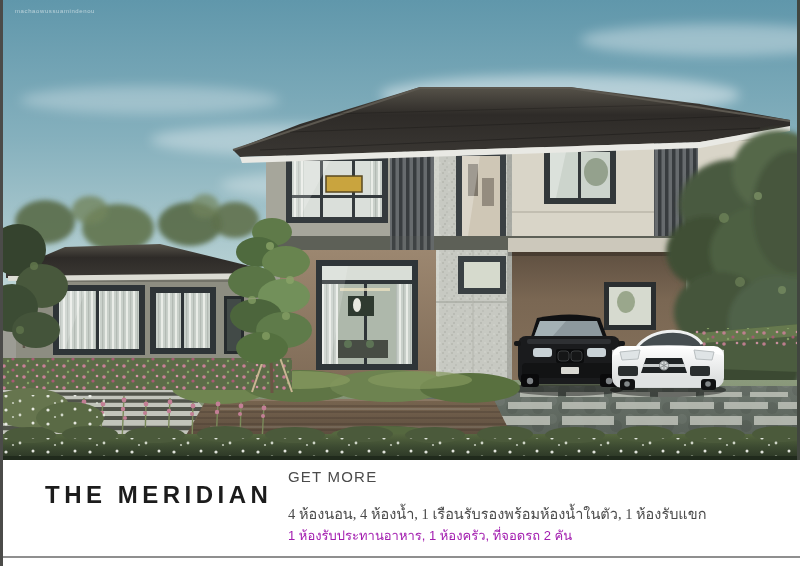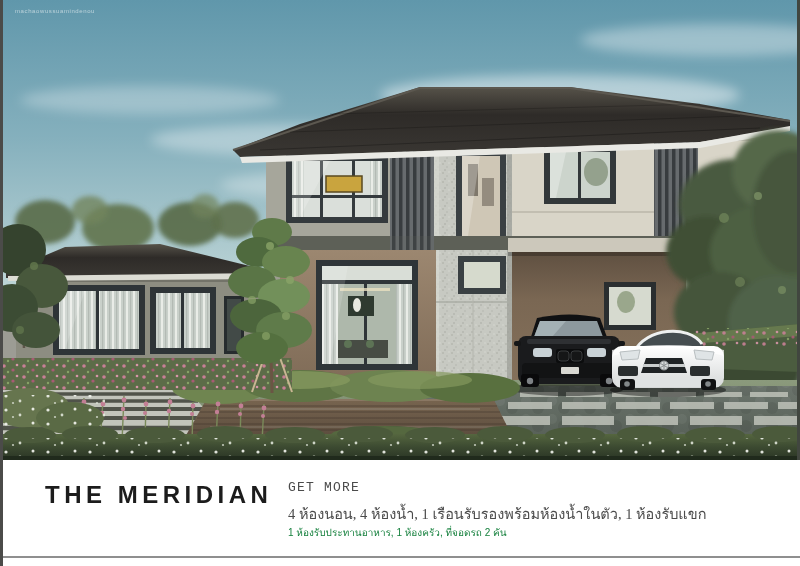--- a/index.html
+++ b/index.html
@@ -4,23 +4,23 @@
 <style>
   html,body{margin:0;padding:0;background:#ffffff;}
   #page{position:relative;width:800px;height:566px;overflow:hidden;background:#ffffff;
         font-family:"Liberation Sans","DejaVu Sans",sans-serif;}
   #photo{position:absolute;left:0;top:0;width:800px;height:460px;}
   #watermark{position:absolute;left:15px;top:8px;font-size:6px;letter-spacing:.6px;
              color:rgba(255,255,255,.55);z-index:5;}
   #footer{position:absolute;left:0;top:460px;width:646px;height:106px;background:#ffffff;}
   #project-title{position:absolute;left:45px;top:21px;font-size:24px;font-weight:bold;
                  letter-spacing:4.5px;color:#1c1c1c;white-space:nowrap;}
-  #tagline{position:absolute;left:288px;top:20px;font-size:13px;letter-spacing:1.2px;color:#4b4b4b;font-family:Liberation Mono, monospace;}
+  #tagline{position:absolute;left:288px;top:8px;font-size:15px;letter-spacing:1.2px;color:#4b4b4b;}
   #spec1{position:absolute;left:288px;top:42px;font-size:14.5px;color:#4b4b4b;white-space:nowrap;font-family:Liberation Serif, serif;}
-  #spec2{position:absolute;left:288px;top:65px;font-size:10px;color:#15803d;white-space:nowrap;}
+  #spec2{position:absolute;left:288px;top:65px;font-size:13px;color:#a21caf;white-space:nowrap;}
   #footer-rule{position:absolute;left:0;top:96px;width:800px;height:2px;background:#8f8f8f;}
   .edge-left{position:absolute;left:0;top:0;width:3px;height:566px;background:#4b4b49;z-index:9;}
   .edge-right{position:absolute;right:0;top:0;width:3px;height:460px;background:#41463f;z-index:9;}
 </style>
 </head>
 <body>
 
 <div id="page">
 
   <div id="photo">

